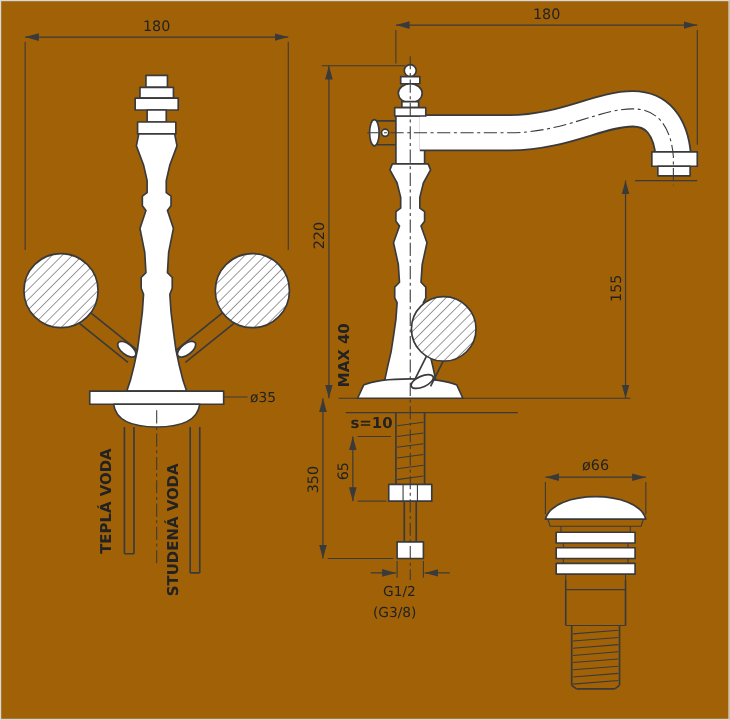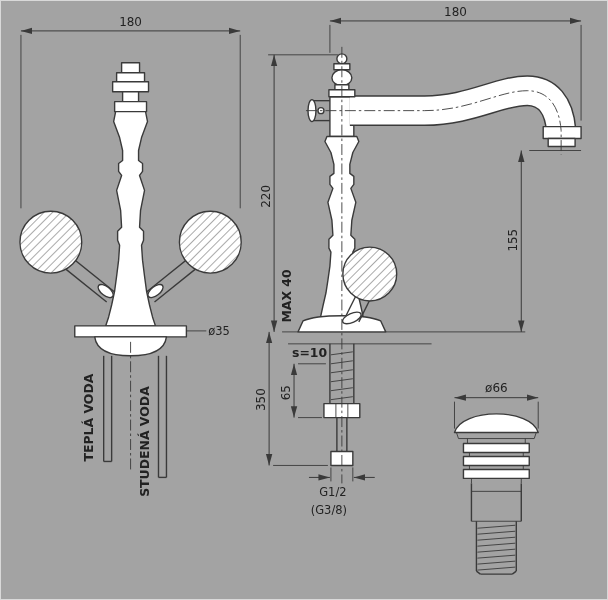--- a/index.html
+++ b/index.html
@@ -1,17 +1,17 @@
 <!DOCTYPE html>
 <html><head>
 <meta charset="utf-8">
 <style>
   html,body{margin:0;padding:0;background:#fff;}
   .frame{
-    width:606px;height:598px;border:1px solid #d9d9d9;background:#a3a3a3;
+    width:606px;height:598px;border:1px solid #d9d9d9;background:#a16207;
     position:relative;overflow:hidden;
     font-family:"DejaVu Sans", sans-serif;
   }
   svg{display:block;}
   .ln{fill:none;stroke:#3a3a3a;stroke-width:1.4;stroke-linejoin:round;}
   .fw{fill:#ffffff;stroke:#3a3a3a;stroke-width:1.4;stroke-linejoin:round;}
   .dim{fill:none;stroke:#3a3a3a;stroke-width:1;}
   .thin{stroke-width:0.9;}
   .cl{fill:none;stroke:#3a3a3a;stroke-width:0.9;stroke-dasharray:11 3 2.5 3;}
   text{font-family:"DejaVu Sans", sans-serif;font-size:12px;fill:#222;}

